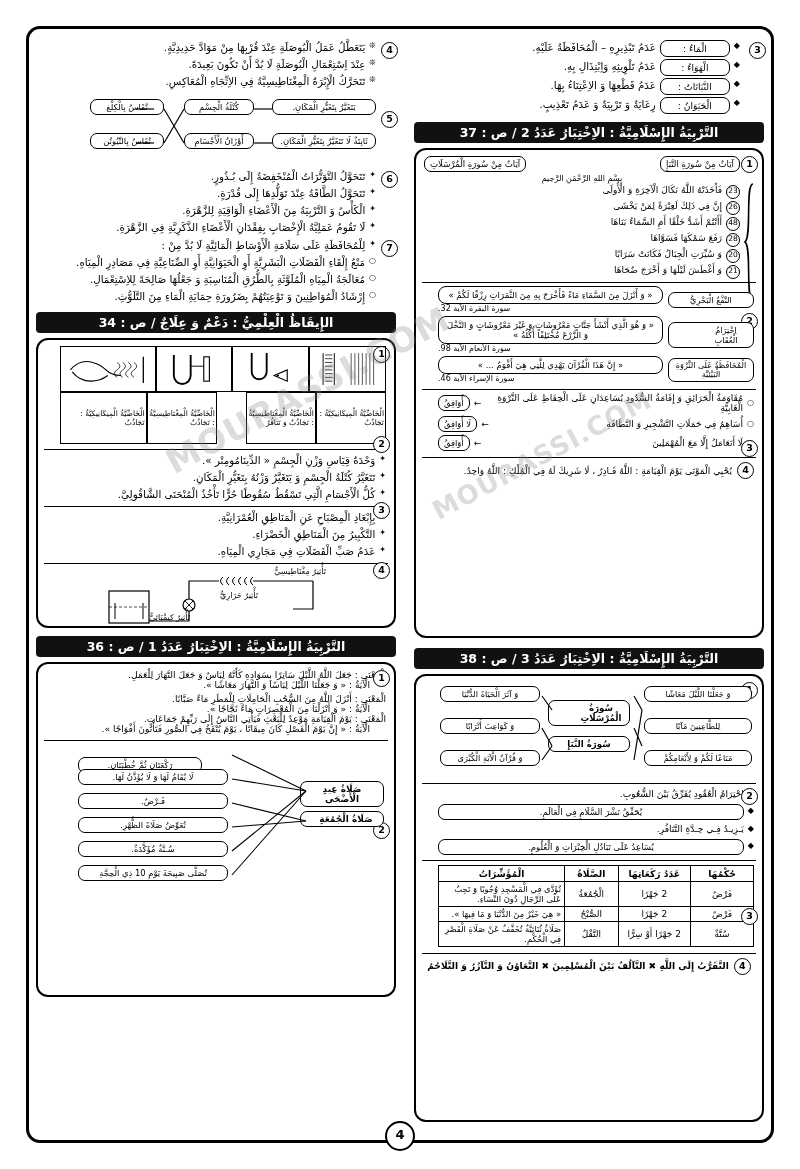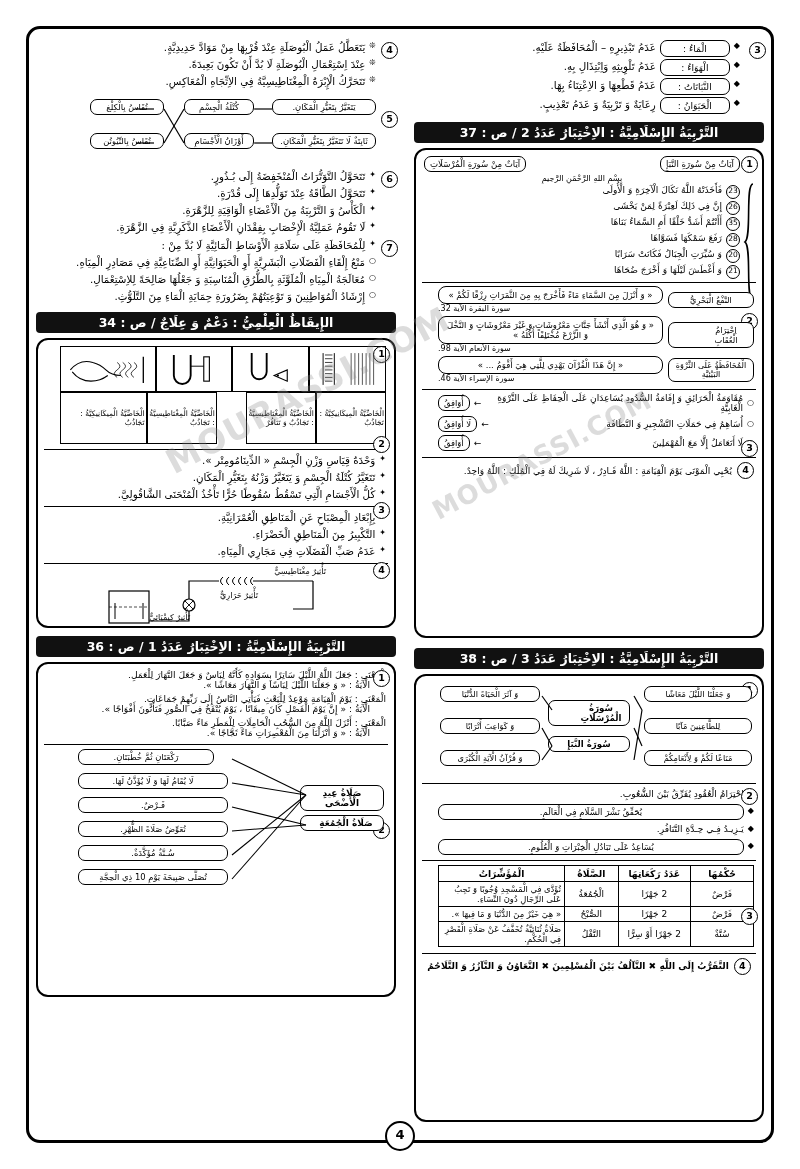--- a/index.html
+++ b/index.html
@@ -78,21 +78,21 @@
         <div style="margin-top:2px;">
           <div class="row" style="justify-content:flex-start;">
             <span class="ayah">23</span>
             <span class="small">فَأَخَذَتْهُ اللَّهُ نَكَالَ الْآخِرَةِ وَ الْأُولَى</span>
           </div>
           <div class="row" style="justify-content:flex-start;">
             <span class="ayah">26</span>
             <span class="small">إِنَّ فِي ذَلِكَ لَعِبْرَةً لِمَنْ يَخْشَى</span>
           </div>
           <div class="row" style="justify-content:flex-start;">
-            <span class="ayah">35</span>
+            <span class="ayah">48</span>
             <span class="small">أَأَنْتُمْ أَشَدُّ خَلْقًا أَمِ السَّمَاءُ بَنَاهَا</span>
           </div>
           <div class="row" style="justify-content:flex-start;">
             <span class="ayah">28</span>
             <span class="small">رَفَعَ سَمْكَهَا فَسَوَّاهَا</span>
           </div>
           <div class="row" style="justify-content:flex-start;">
             <span class="ayah">20</span>
             <span class="small">وَ سُيِّرَتِ الْجِبَالُ فَكَانَتْ سَرَابًا</span>
           </div>
@@ -464,50 +464,50 @@
         <div style="margin-bottom:4px;">
           <div class="small">
             <span>الْمَعْنَى :</span>
             <span>جَعَلَ اللَّهُ اللَّيْلَ سَاتِرًا بِسَوَادِهِ كَأَنَّهُ لِبَاسٌ وَ جَعَلَ النَّهَارَ لِلْعَمَلِ.</span>
           </div>
           <div class="small" style="padding-right:16px;">
             <span>الْآيَةُ :</span>
             <span>« وَ جَعَلْنَا اللَّيْلَ لِبَاسًا وَ النَّهَارَ مَعَاشًا ».</span>
           </div>
         </div>
+        <div>
+          <div class="small">
+            <span>الْمَعْنَى :</span>
+            <span>أَنْزَلَ اللَّهُ مِنَ السُّحُبِ الْحَامِلَاتِ لِلْمَطَرِ مَاءً صَبَّابًا.</span>
+          </div>
+          <div class="small" style="padding-right:16px;">
+            <span>الْآيَةُ :</span>
+            <span>« وَ أَنْزَلْنَا مِنَ الْمُعْصِرَاتِ مَاءً ثَجَّاجًا ».</span>
+          </div>
+        </div>
         <div style="margin-bottom:4px;">
           <div class="small">
             <span>الْمَعْنَى :</span>
             <span>يَوْمَ الْقِيَامَةِ مَوْعِدٌ لِلْبَعْثِ فَيَأْتِي النَّاسُ إِلَى رَبِّهِمْ جَمَاعَاتٍ.</span>
           </div>
           <div class="small" style="padding-right:16px;">
             <span>الْآيَةُ :</span>
             <span>« إِنَّ يَوْمَ الْفَصْلِ كَانَ مِيقَاتًا ، يَوْمَ يُنْفَخُ فِي الصُّورِ فَتَأْتُونَ أَفْوَاجًا ».</span>
           </div>
         </div>
-        <div>
-          <div class="small">
-            <span>الْمَعْنَى :</span>
-            <span>أَنْزَلَ اللَّهُ مِنَ السُّحُبِ الْحَامِلَاتِ لِلْمَطَرِ مَاءً صَبَّابًا.</span>
-          </div>
-          <div class="small" style="padding-right:16px;">
-            <span>الْآيَةُ :</span>
-            <span>« وَ أَنْزَلْنَا مِنَ الْمُعْصِرَاتِ مَاءً ثَجَّاجًا ».</span>
-          </div>
-        </div>
       </div>
 
       <hr class="hr" style="margin-top:6px;">
 
       <span class="numabs" style="right:4px;top:158px;">2</span>
       <div style="position:relative;height:150px;margin:4px 8px 0 22px;">
         <div class="boxabs" style="right:2px;top:36px;width:84px;font-size:9px;font-weight:bold;">صَلَاةُ عِيدِ الْأَضْحَى</div>
         <div class="boxabs" style="right:2px;top:66px;width:84px;font-size:9px;font-weight:bold;padding-left:12px;">صَلَاةُ الْجُمُعَةِ</div>
 
-        <div class="boxabs" style="left:18px;top:0px;width:136px;font-size:8.4px;">رَكْعَتَانِ ثُمَّ خُطْبَتَانِ.</div>
+        <div class="boxabs" style="left:18px;top:12px;width:124px;font-size:8.4px;">رَكْعَتَانِ ثُمَّ خُطْبَتَانِ.</div>
         <div class="boxabs" style="left:18px;top:24px;width:150px;font-size:8.4px;">لَا يُقَامُ لَهَا وَ لَا يُؤَذَّنُ لَهَا.</div>
         <div class="boxabs" style="left:18px;top:48px;width:150px;font-size:8.4px;">فَـرْضٌ.</div>
         <div class="boxabs" style="left:18px;top:72px;width:150px;font-size:8.4px;">تُعَوِّضُ صَلَاةَ الظُّهْرِ.</div>
         <div class="boxabs" style="left:18px;top:96px;width:150px;font-size:8.4px;">سُـنَّةٌ مُؤَكَّدَةٌ.</div>
         <div class="boxabs" style="left:18px;top:120px;width:150px;font-size:8.4px;">تُصَلَّى صَبِيحَةَ يَوْمِ 10 ذِي الْحِجَّةِ</div>
 
         <svg width="338" height="150" style="position:absolute;left:0;top:0;">
           <line x1="246" y1="46" x2="172" y2="10" stroke="#000" stroke-width="1.1"></line>
           <line x1="246" y1="46" x2="172" y2="34" stroke="#000" stroke-width="1.1"></line>
           <line x1="246" y1="46" x2="172" y2="106" stroke="#000" stroke-width="1.1"></line>

